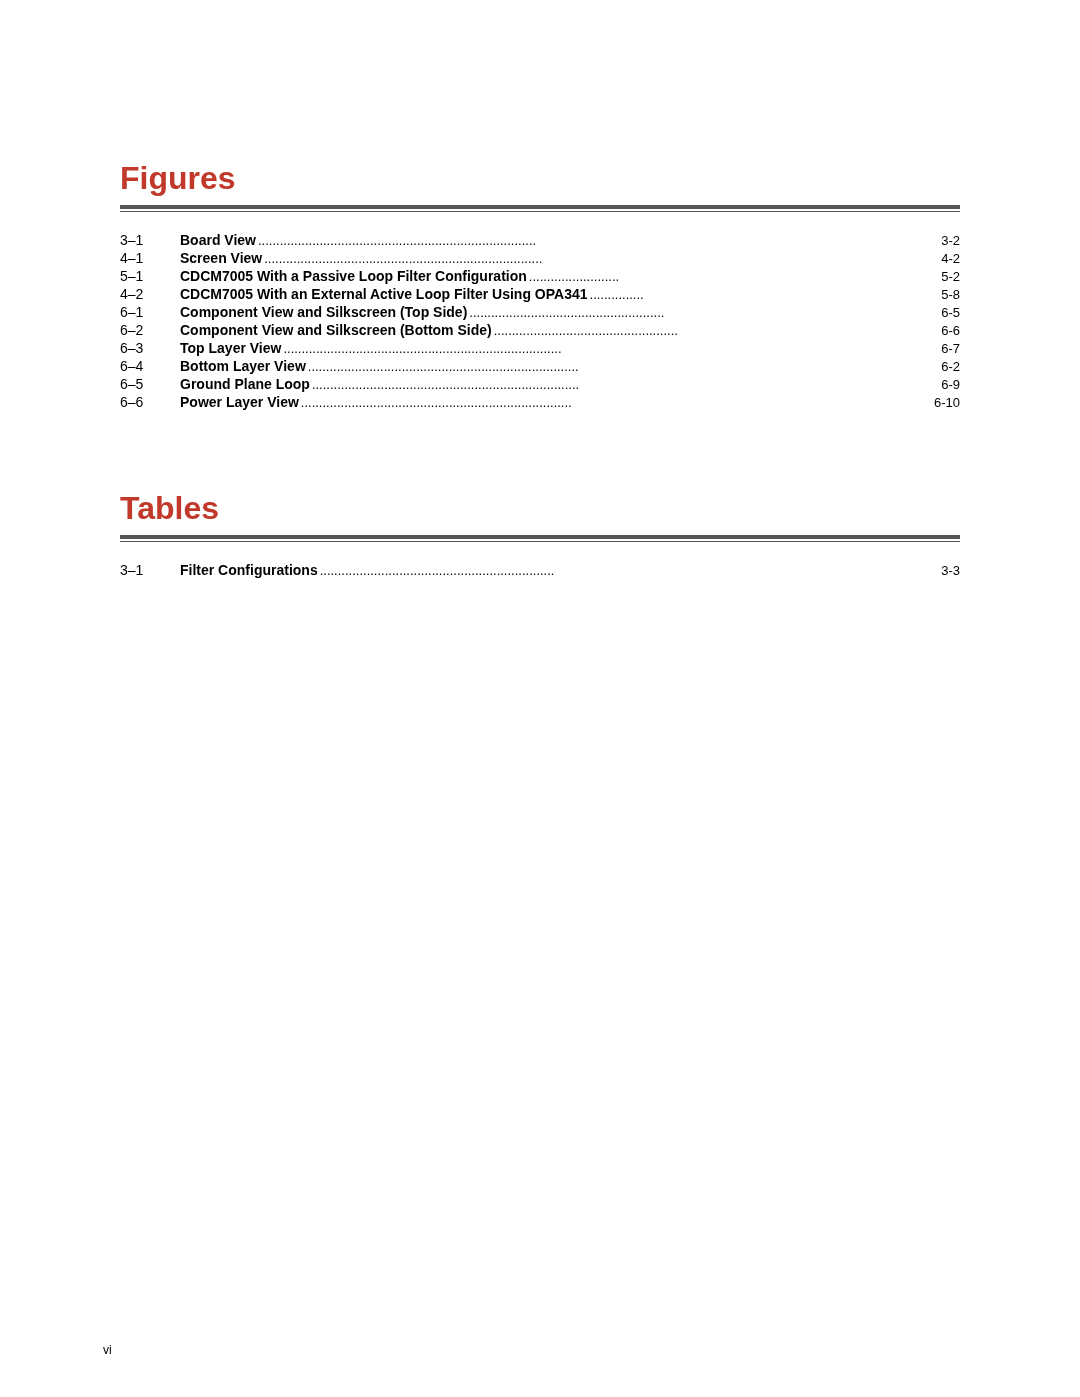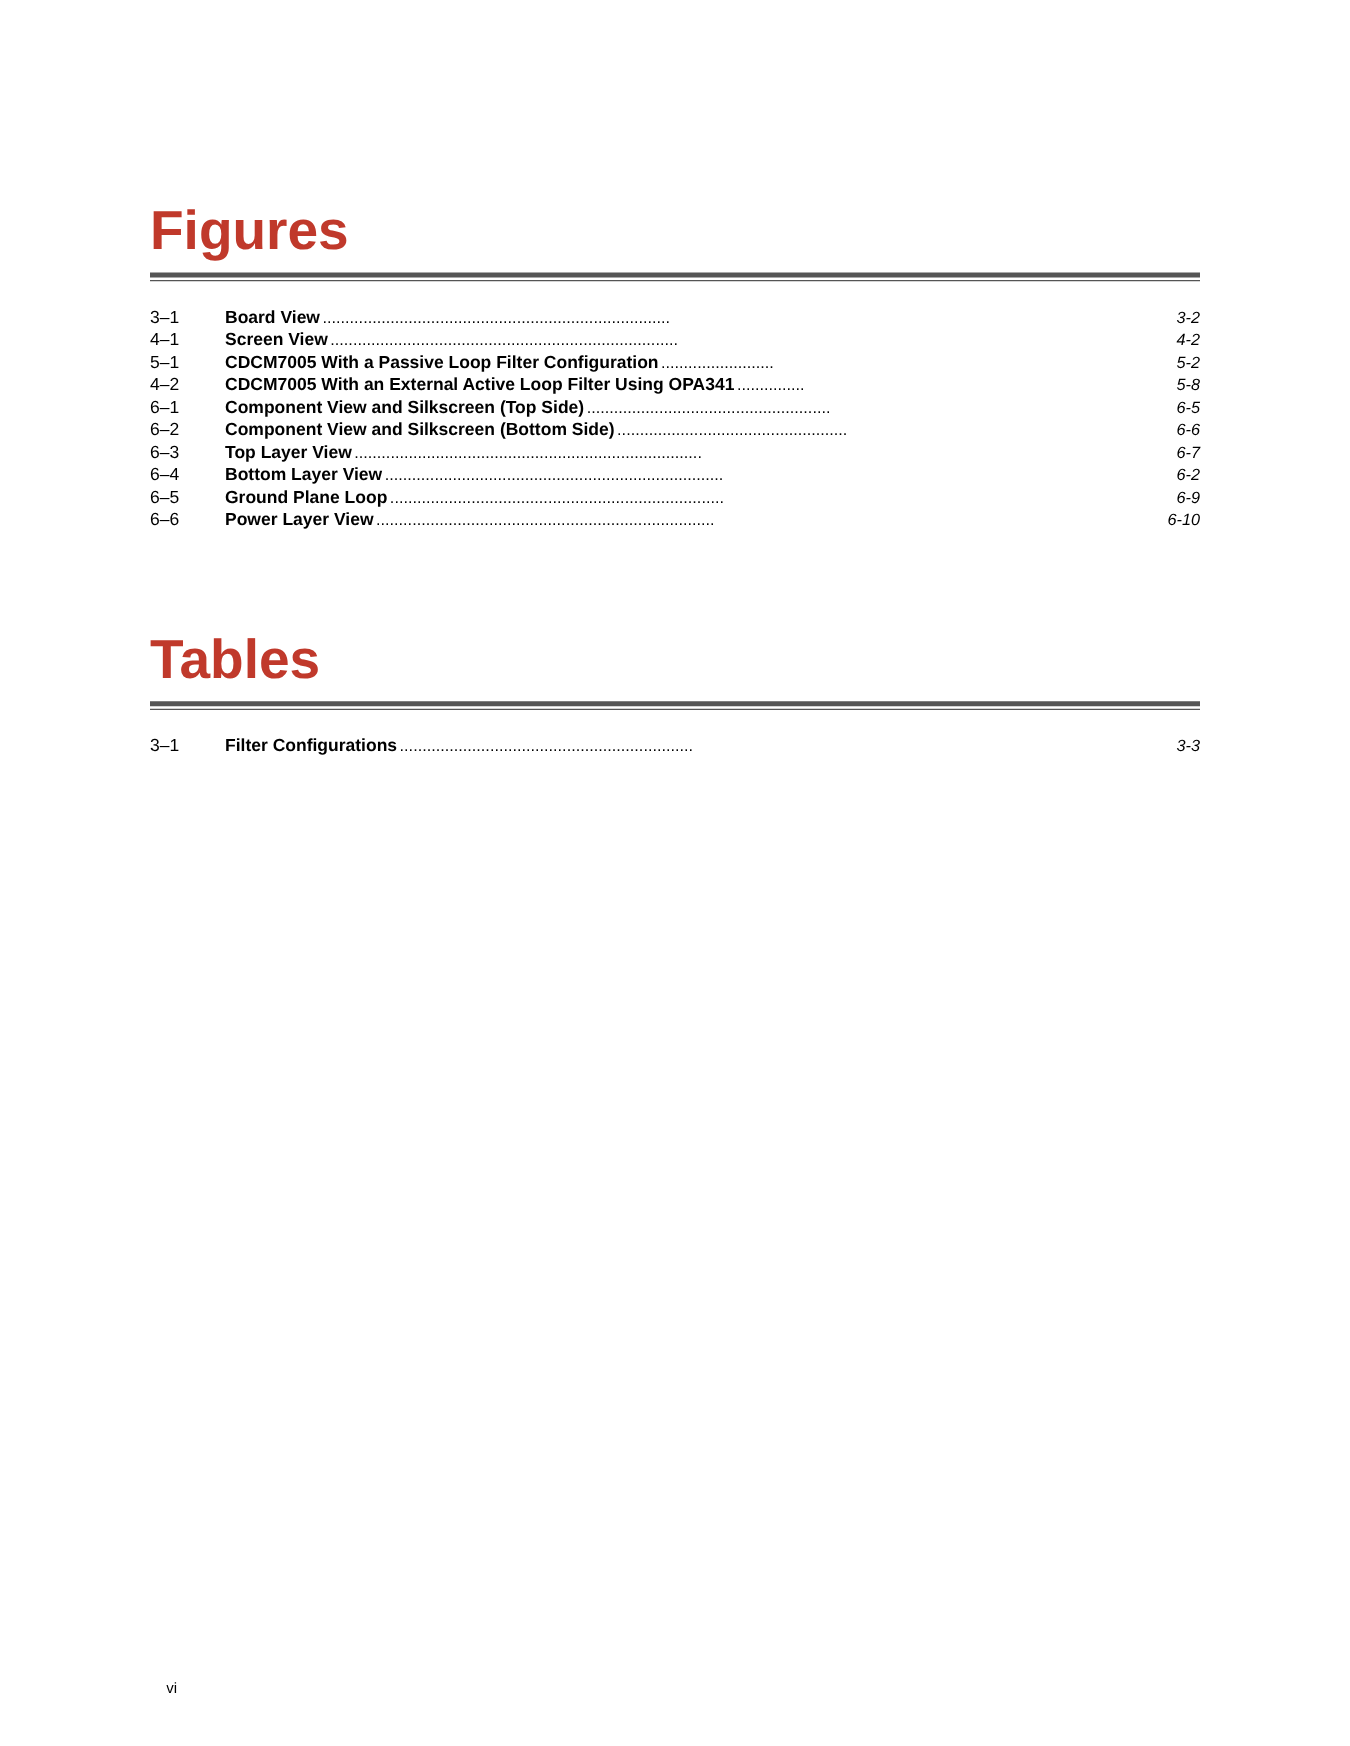--- a/index.html
+++ b/index.html
@@ -18,21 +18,21 @@
       padding: 80px 120px 80px 120px;
     }
 
     .page-content {
       max-width: 840px;
       margin: 0 auto;
     }
 
     .section-title {
       font-family: Arial, Helvetica, sans-serif;
-      font-size: 44px;
+      font-size: 32px;
       font-weight: bold;
       color: #c0392b;
       margin-bottom: 8px;
       margin-top: 60px;
     }
 
     .section-title:first-child {
       margin-top: 80px;
     }
 
@@ -44,21 +44,21 @@
 
     .divider-thin {
       border: none;
       border-top: 1.5px solid #555555;
       margin-bottom: 20px;
     }
 
     .footer-text {
       position: fixed;
       bottom: 40px;
-      left: 133px;
+      left: 103px;
       font-family: Arial, Helvetica, sans-serif;
       font-size: 12px;
       color: #000000;
     }
 
     
     .toc-row {
       display: flex;
       align-items: baseline;
       margin-bottom: 2px;
@@ -88,21 +88,20 @@
       font-size: 13px;
       padding: 0 2px;
     }
 
     .toc-row-page {
       font-family: Arial, Helvetica, sans-serif;
       font-size: 13px;
       white-space: nowrap;
       flex-shrink: 0;
       padding-left: 4px;
-      font-style: italic;
     }
 
     .figures-section {
       margin-top: 80px;
     }
 
     .tables-section {
       margin-top: 50px;
     }
   </style>

